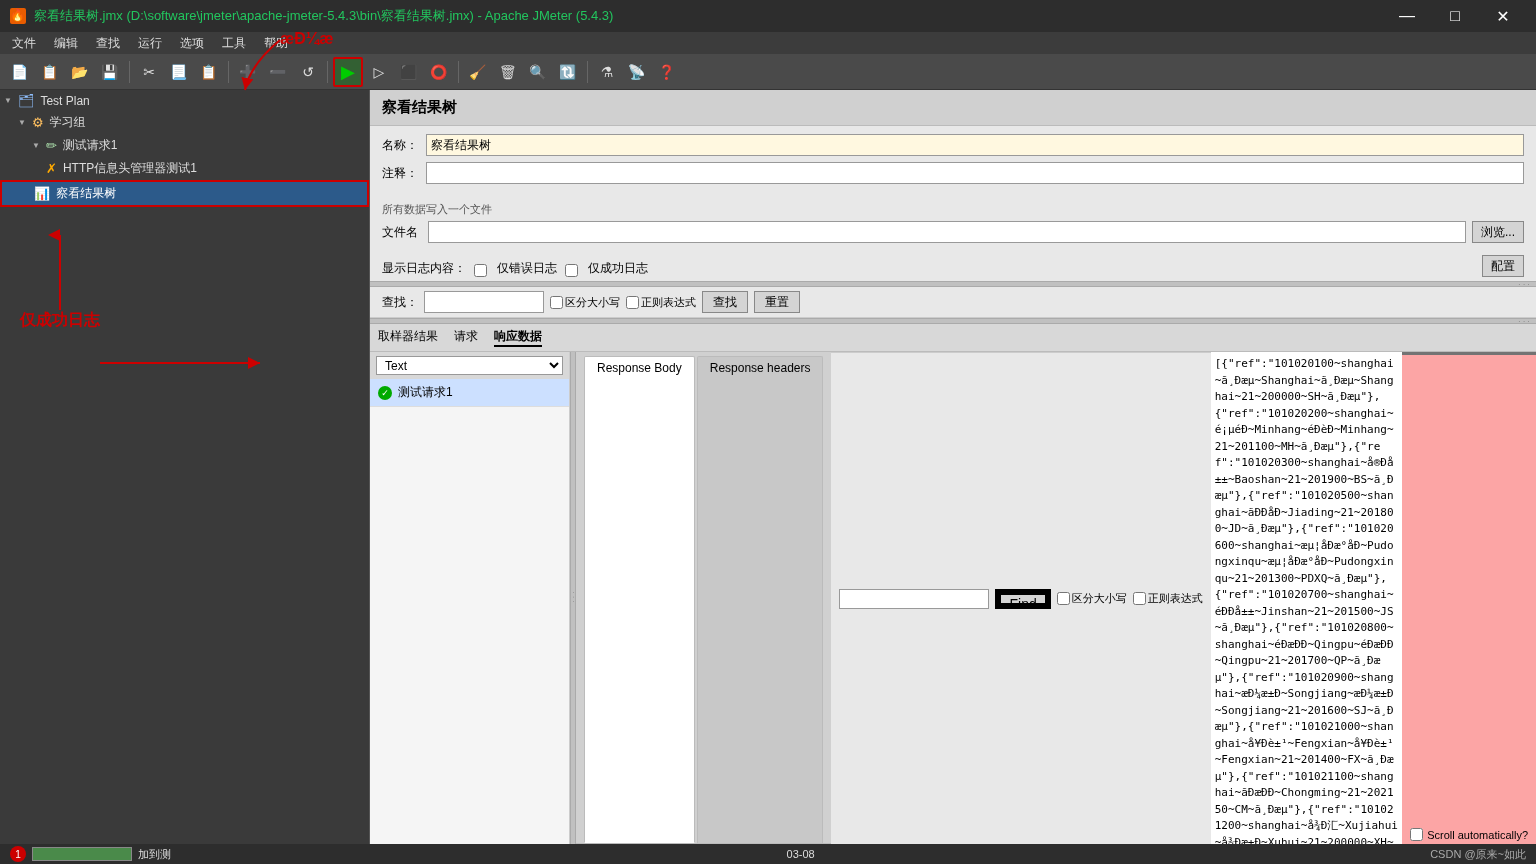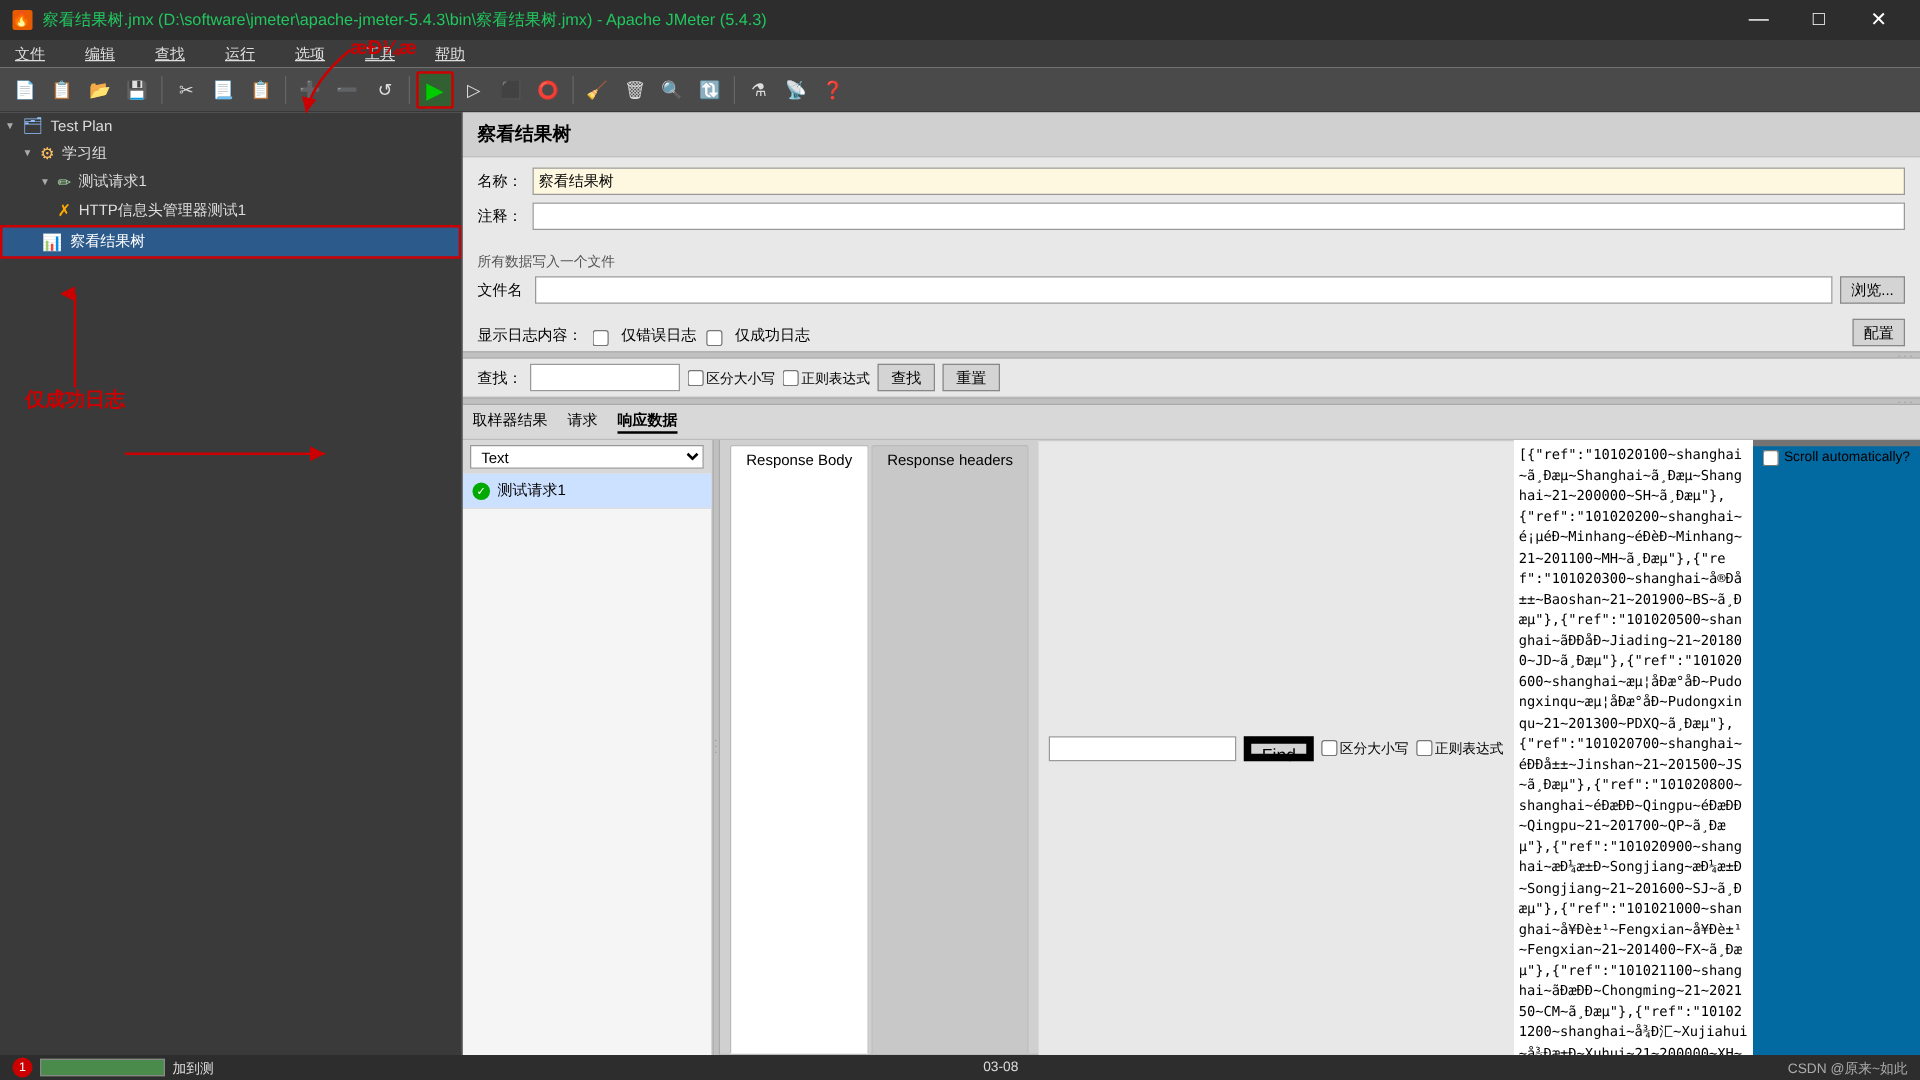--- a/index.html
+++ b/index.html
@@ -57,22 +57,21 @@
     }
 
     
     .menu-bar {
       background: #3c3c3c;
       color: #ddd;
       height: 22px;
       display: flex;
       align-items: center;
       padding: 0 4px;
-      gap: 16px;
-      text-decoration: underline;
+      gap: 2px;
     }
     .menu-item {
       padding: 2px 8px;
       font-size: 12px;
       cursor: pointer;
       border-radius: 2px;
     }
 
     
     .toolbar {
@@ -391,24 +390,24 @@
       height: 20px;
       border: 6px solid #000000;
       background: #d4d4d4;
       cursor: pointer;
       font-size: 14px;
     }
 
     
     .scroll-auto {
       padding: 3px 8px;
-      background: #0369a1;
-      border-top: 5px solid #737373;
-      display: flex;
-      align-items: flex-start;
+      background: #fca5a5;
+      border-top: 3px solid #737373;
+      display: flex;
+      align-items: flex-end;
       gap: 4px;
       font-size: 11px;
     }
 
     
     .status-bar {
       height: 20px;
       background: #2d2d2d;
       display: flex;
       align-items: center;

